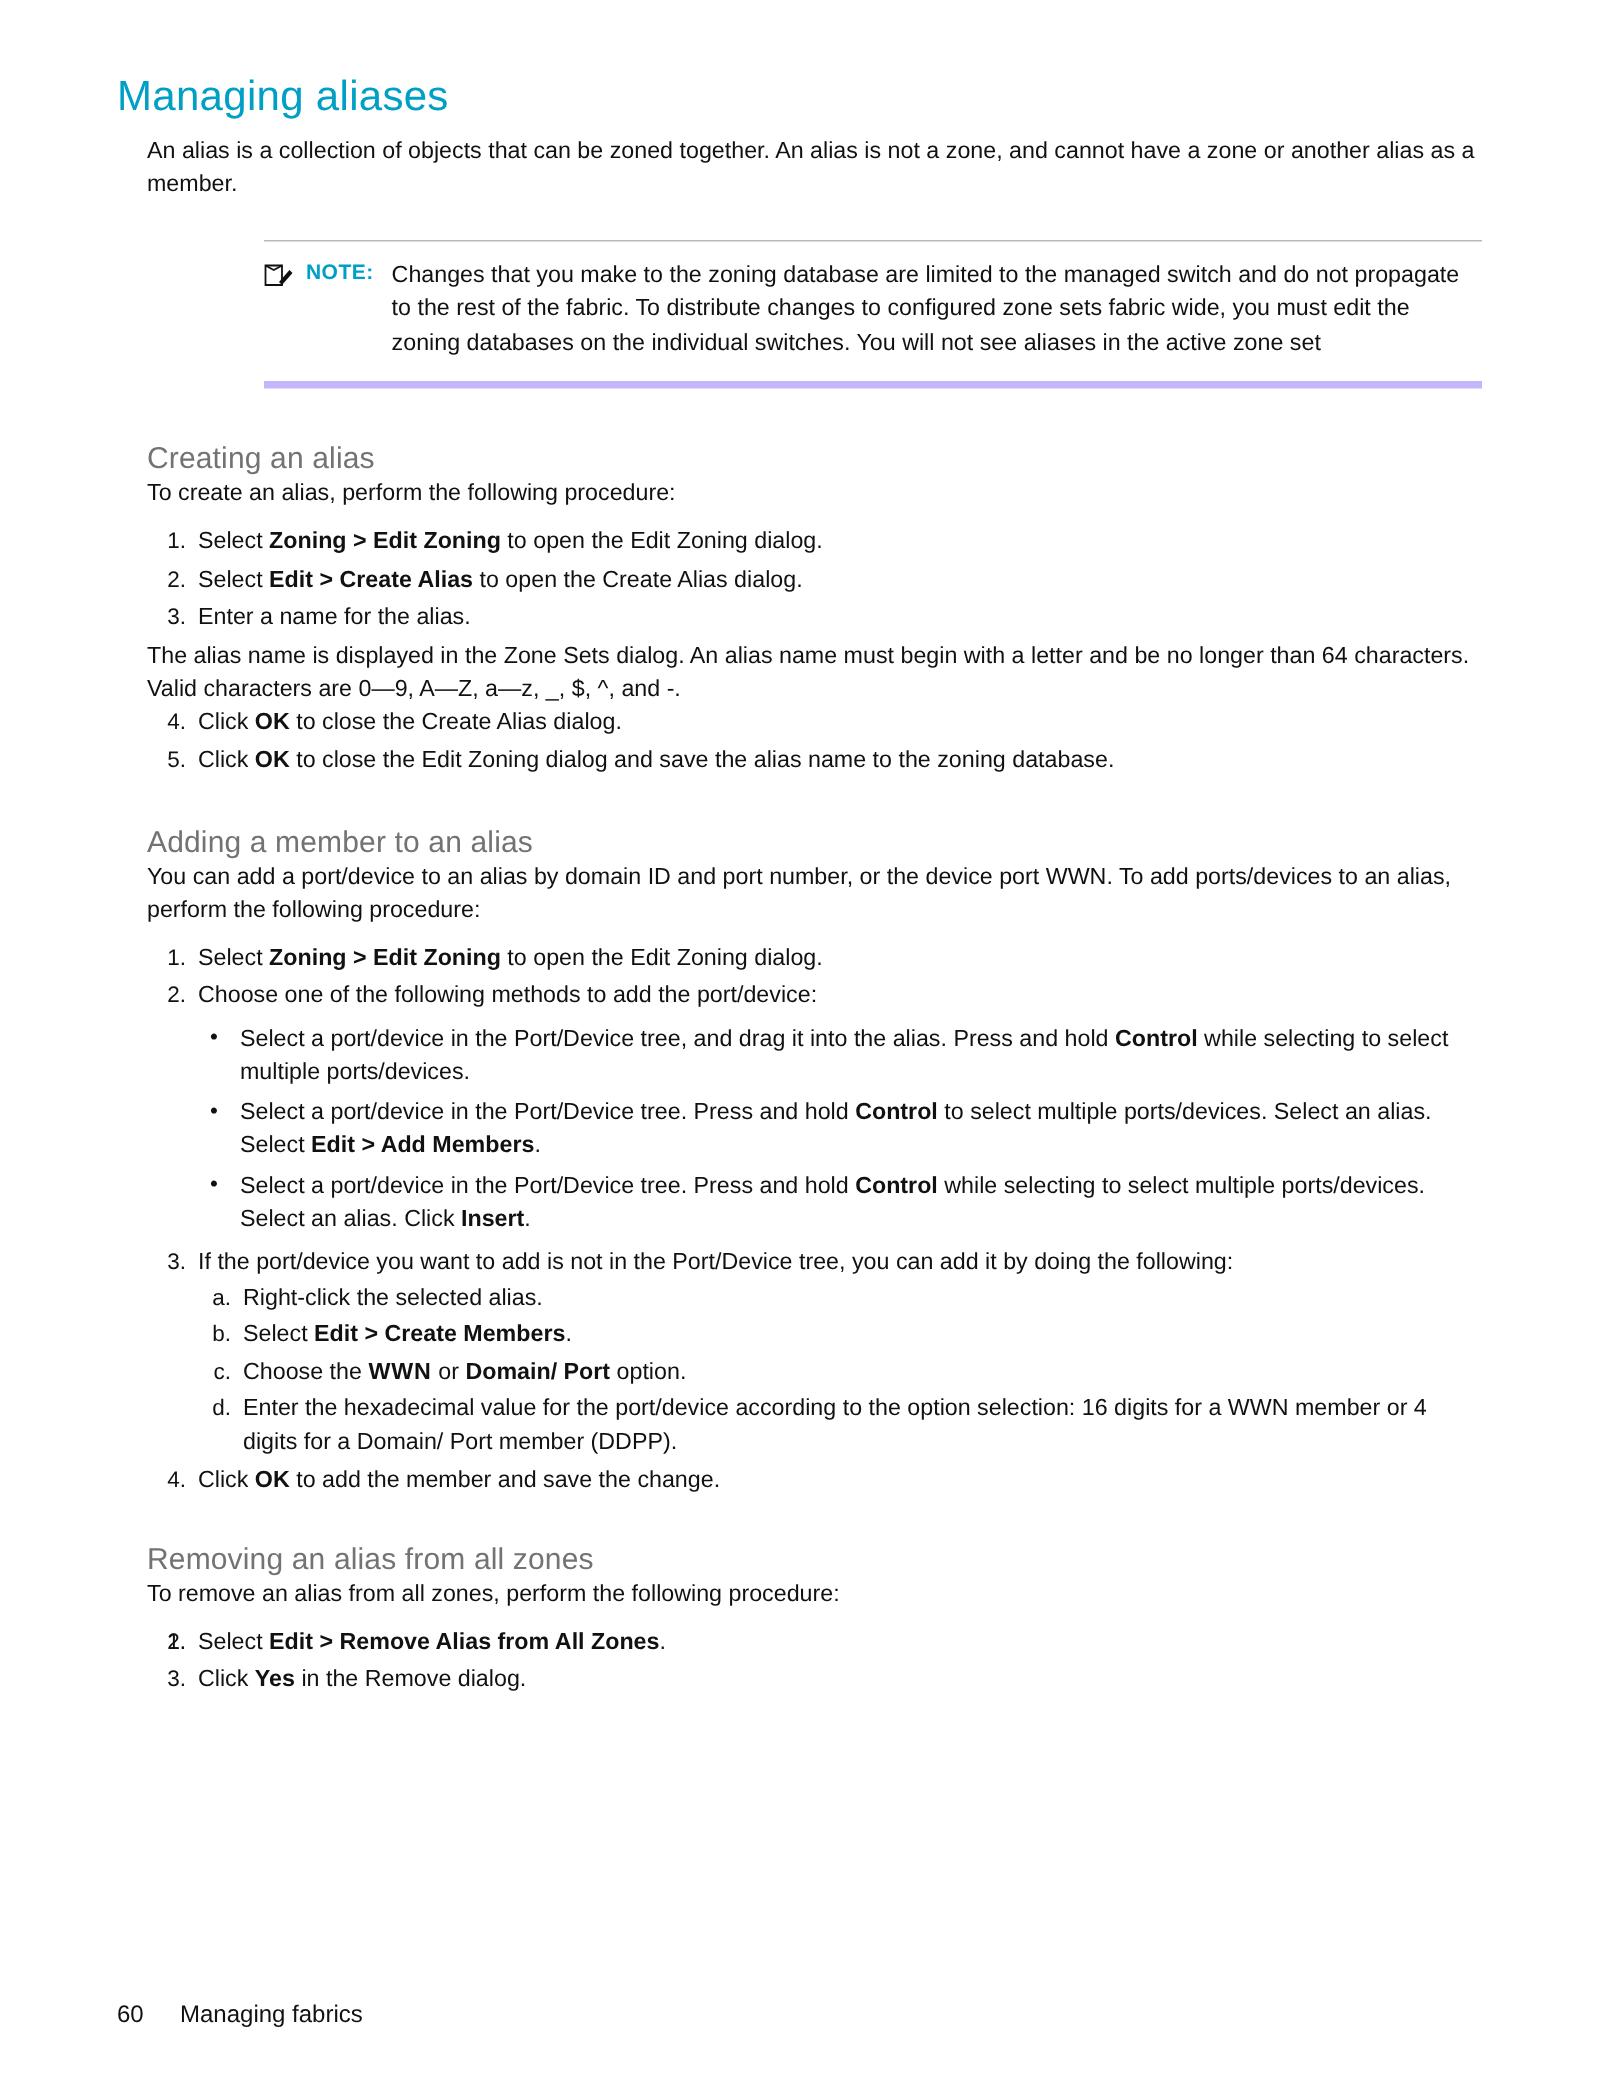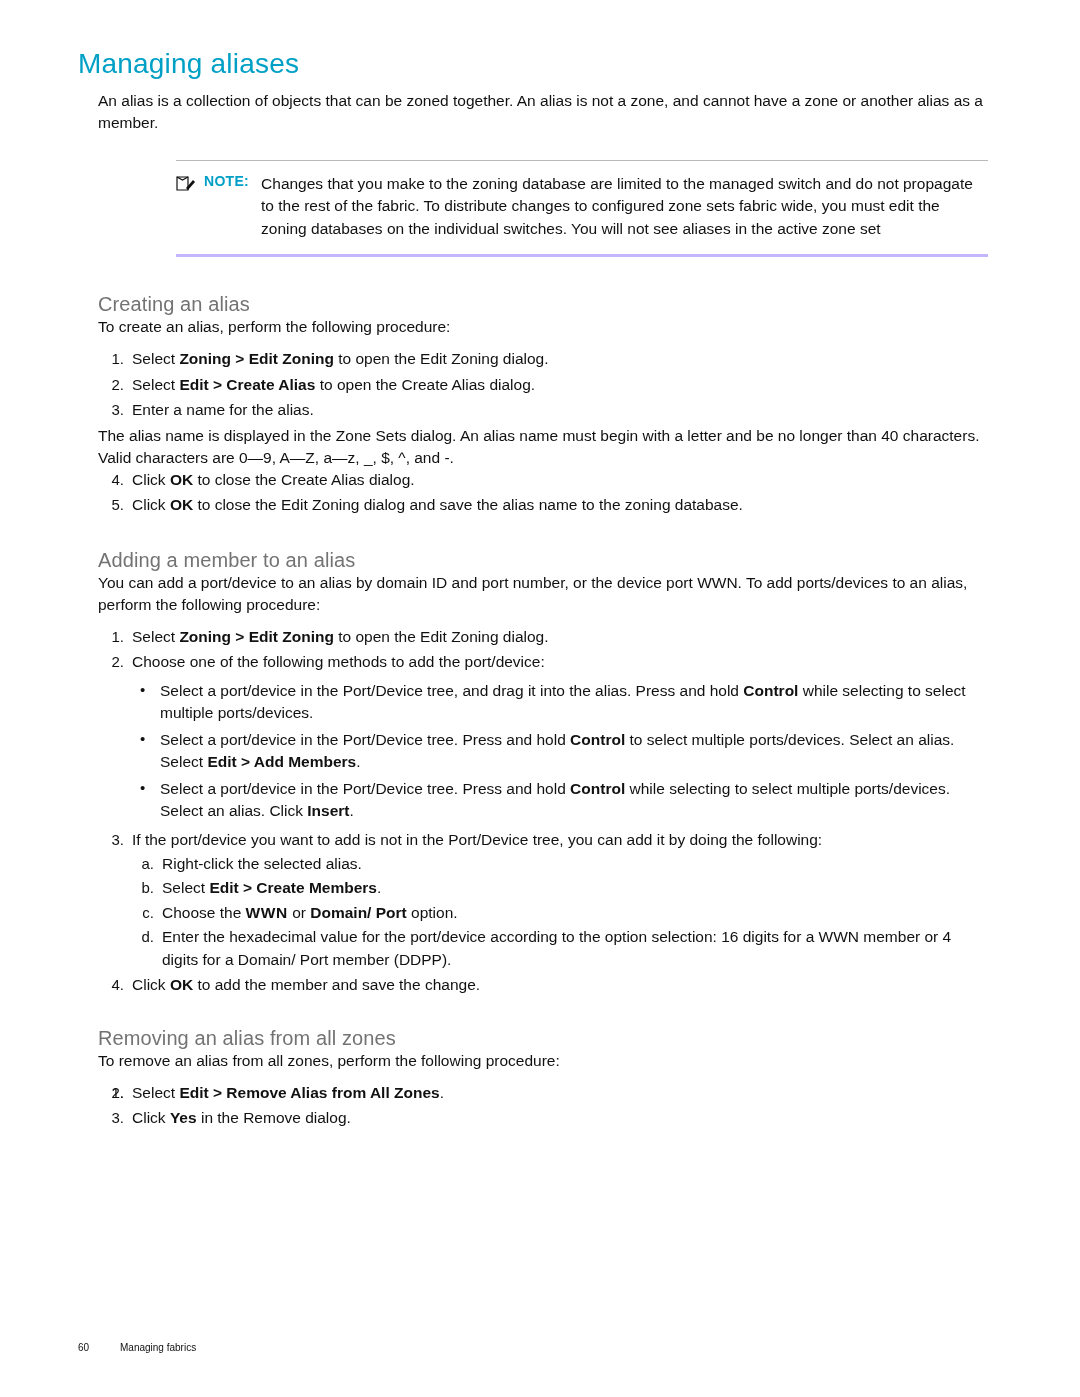--- a/index.html
+++ b/index.html
@@ -56,21 +56,21 @@
     margin-left: 80px;
   }
   .block {
     margin-top: 14px;
   }
   .note-box {
     margin-top: 26px;
     margin-left: 78px;
     width: 812px;
     border-top: 1px solid #b9b9b9;
-    border-bottom: 3px solid #c4b5fd;
+    border-bottom: 5px solid #c4b5fd;
     padding: 12px 0 14px 0;
   }
   .note-inner {
     display: flex;
     align-items: flex-start;
   }
   .note-icon {
     width: 22px;
     min-width: 22px;
     margin-right: 6px;
@@ -154,21 +154,21 @@
     line-height: 1.45;
     margin-top: 7px;
     margin-bottom: 7px;
   }
   b, .b { font-weight: bold; }
   .mono-wide { letter-spacing: 0.6px; }
   .footer {
     position: absolute;
     left: 78px;
     bottom: 44px;
-    font-size: 10px;
+    font-size: 16px;
     color: #111;
   }
   .footer .pageno {
     display: inline-block;
     width: 42px;
   }
   .sec-1 { margin-top: 36px; }
   .sec-2 { margin-top: 32px; }
   .sec-3 { margin-top: 30px; }
 </style>
@@ -207,21 +207,21 @@
           <span class="num">1.</span><span>Select </span><b>Zoning &gt; Edit Zoning</b><span> to open the Edit Zoning dialog.</span>
         </li>
         <li>
           <span class="num">2.</span><span>Select </span><b>Edit &gt; Create Alias</b><span> to open the Create Alias dialog.</span>
         </li>
         <li>
           <span class="num">3.</span><span>Enter a name for the alias.</span>
         </li>
       </ol>
 
-      <p class="para cont indent">The alias name is displayed in the Zone Sets dialog. An alias name must begin with a letter and be no longer than 40 characters. Valid characters are 0—9, A—Z, a—z, _, $, ^, and -.</p>
+      <p class="para cont indent">The alias name is displayed in the Zone Sets dialog. An alias name must begin with a letter and be no longer than 64 characters. Valid characters are 0—9, A—Z, a—z, _, $, ^, and -.</p>
 
       <ol class="olist indent" style="margin-top:0">
         <li>
           <span class="num">4.</span><span>Click </span><b>OK</b><span> to close the Create Alias dialog.</span>
         </li>
         <li>
           <span class="num">5.</span><span>Click </span><b>OK</b><span> to close the Edit Zoning dialog and save the alias name to the zoning database.</span>
         </li>
       </ol>
     </div>

